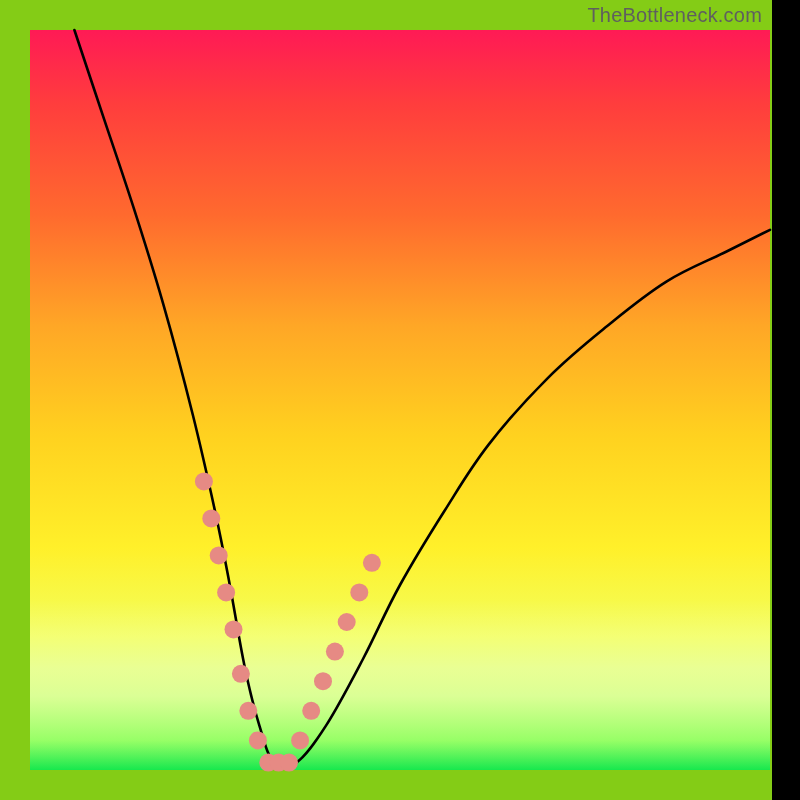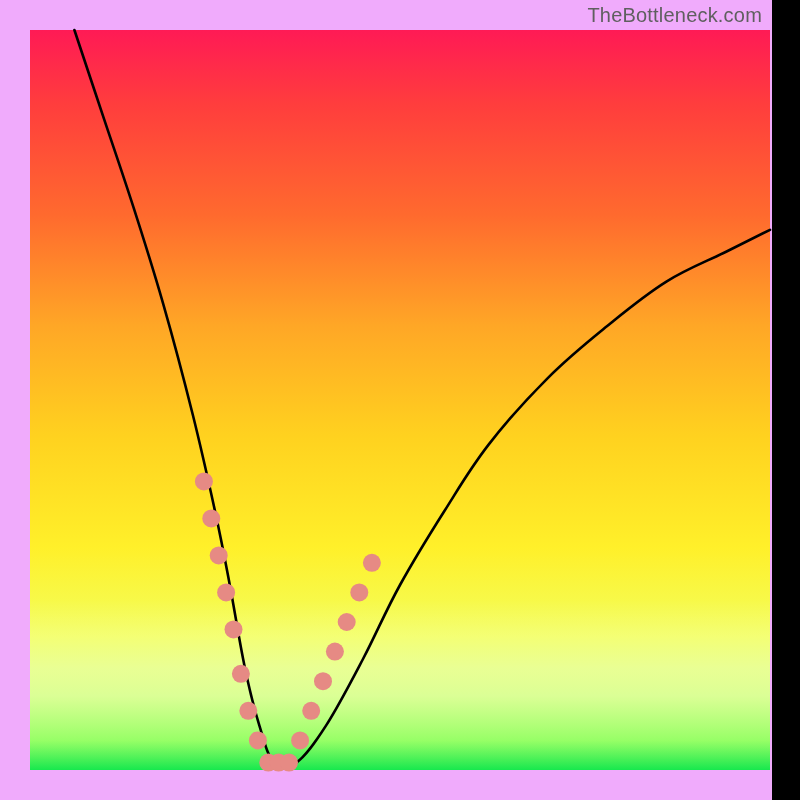--- a/index.html
+++ b/index.html
@@ -7,21 +7,21 @@
     padding: 0;
     width: 800px;
     height: 800px;
     background: #000;
     overflow: hidden;
   }
   .frame {
     position: relative;
     width: 772px;
     height: 800px;
-    background: #f0abfc;
+    background: #84cc16;
   }
   .plot-area {
     position: absolute;
     left: 30px;
     top: 30px;
     width: 740px;
     height: 740px;
     background: linear-gradient(
       to bottom,
       #ff1a55 0%,

